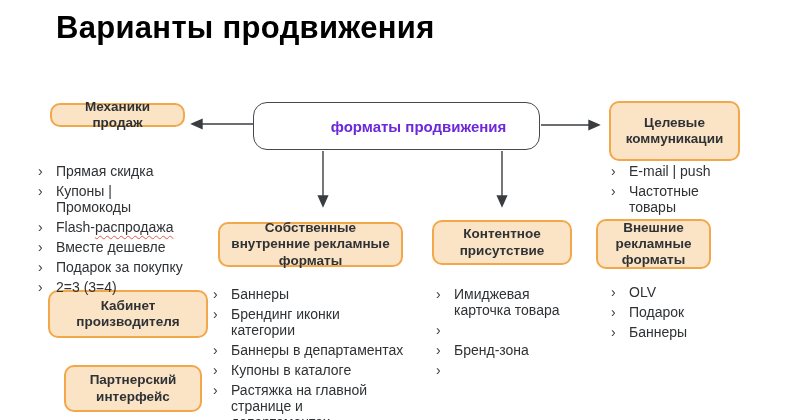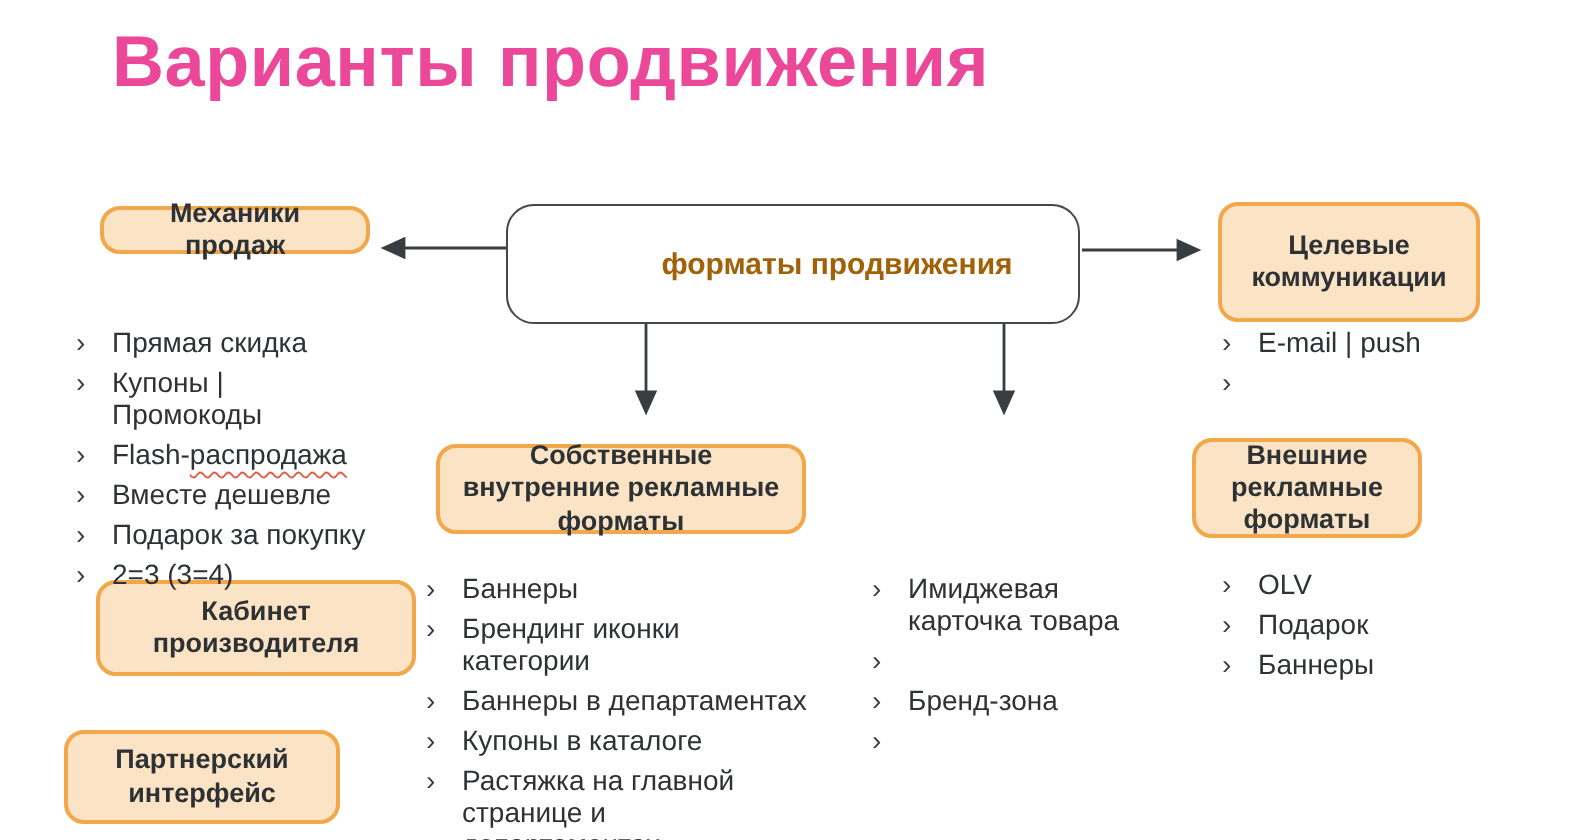--- a/index.html
+++ b/index.html
@@ -1,43 +1,43 @@
 <!DOCTYPE html>
 <html><head>
 <meta charset="utf-8">
 <style>
   html,body{margin:0;padding:0;background:#ffffff;}
   .canvas{
     position:relative;width:791px;height:420px;overflow:hidden;background:#ffffff;
     font-family:"Liberation Sans",sans-serif;color:#2f3235;
   }
   .page-title{
-    position:absolute;left:56px;top:10px;font-size:36px;font-weight:700;
-    color:#ec4899;letter-spacing:.3px;
+    position:absolute;left:56px;top:10px;font-size:31px;font-weight:700;
+    color:#000000;letter-spacing:.3px;
   }
   .arrows{position:absolute;left:0;top:0;width:791px;height:420px;pointer-events:none;}
   .cbox{
-    position:absolute;left:253px;top:102px;width:287px;height:60px;
+    position:absolute;left:253px;top:102px;width:287px;height:48px;
     background:#ffffff;border:1.5px solid #47484c;border-radius:14px;
     display:flex;align-items:center;justify-content:center;
-    font-size:15px;font-weight:700;color:#a16207;box-sizing:border-box;padding-left:44px;
+    font-size:15px;font-weight:700;color:#6d28d9;box-sizing:border-box;padding-left:44px;
   }
   .obox{
     position:absolute;background:#fbe4c5;border:2px solid #f2a74b;border-radius:10px;
     display:flex;align-items:center;justify-content:center;text-align:center;
     font-size:13.5px;font-weight:700;line-height:1.2;color:#2f3235;
     padding:3px 8px;box-sizing:border-box;
   }
   .b-mechaniki{left:50px;top:103px;width:135px;height:24px;}
   .b-celevye{left:609px;top:101px;width:131px;height:60px;}
   .b-sobstvennye{left:218px;top:222px;width:185px;height:45px;}
   .b-kontentnoe{left:432px;top:220px;width:140px;height:45px;}
   .b-vneshnie{left:596px;top:219px;width:115px;height:50px;align-items:center;}
   .b-kabinet{left:48px;top:290px;width:160px;height:48px;}
-  .b-partnerskij{left:32px;top:365px;width:138px;height:47px;}
+  .b-partnerskij{left:64px;top:365px;width:138px;height:47px;}
   .list{position:absolute;margin:0;padding:0;list-style:none;font-size:14px;line-height:1.14;font-weight:400;}
   .list li{display:flex;margin-bottom:4px;}
   .chev{flex:none;width:18px;color:#3a3d40;font-size:14px;}
   .txt{white-space:pre-line;}
   .l-mechaniki{left:38px;top:164px;width:180px;}
   .l-sobstvennye{left:213px;top:287px;width:200px;}
   .l-kontentnoe{left:436px;top:287px;width:155px;}
   .l-celevye{left:611px;top:164px;width:145px;}
   .l-vneshnie{left:611px;top:285px;width:145px;}
   .misspell{
@@ -70,20 +70,23 @@
   </div>
 
   <div class="obox b-mechaniki">
     <span>Механики продаж</span>
   </div>
   <div class="obox b-celevye">
     <span>Целевые коммуникации</span>
   </div>
   <div class="obox b-sobstvennye">
     <span>Собственные внутренние рекламные форматы</span>
+  </div>
+  <div class="obox b-kontentnoe">
+    <span>Контентное присутствие</span>
   </div>
   <div class="obox b-vneshnie">
     <span>Внешние рекламные форматы</span>
   </div>
   <div class="obox b-kabinet">
     <span>Кабинет производителя</span>
   </div>
   <div class="obox b-partnerskij">
     <span>Партнерский интерфейс</span>
   </div>
@@ -160,20 +163,22 @@
     </li>
   </ul>
 
   <ul class="list l-celevye">
     <li>
       <span class="chev">›</span>
       <span class="txt">E-mail | push</span>
     </li>
     <li>
       <span class="chev">›</span>
+      <span class="txt">Частотные
+товары</span>
     </li>
   </ul>
 
   <ul class="list l-vneshnie">
     <li>
       <span class="chev">›</span>
       <span class="txt">OLV</span>
     </li>
     <li>
       <span class="chev">›</span>

